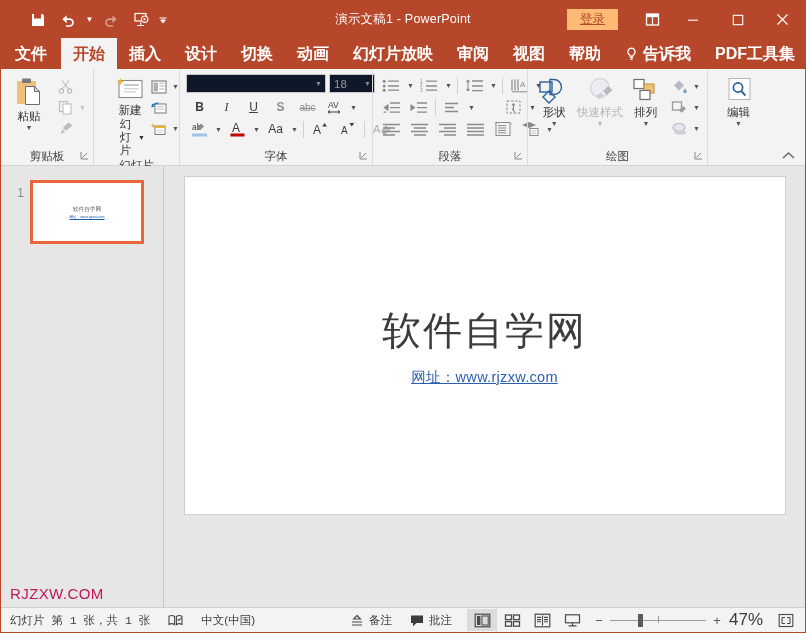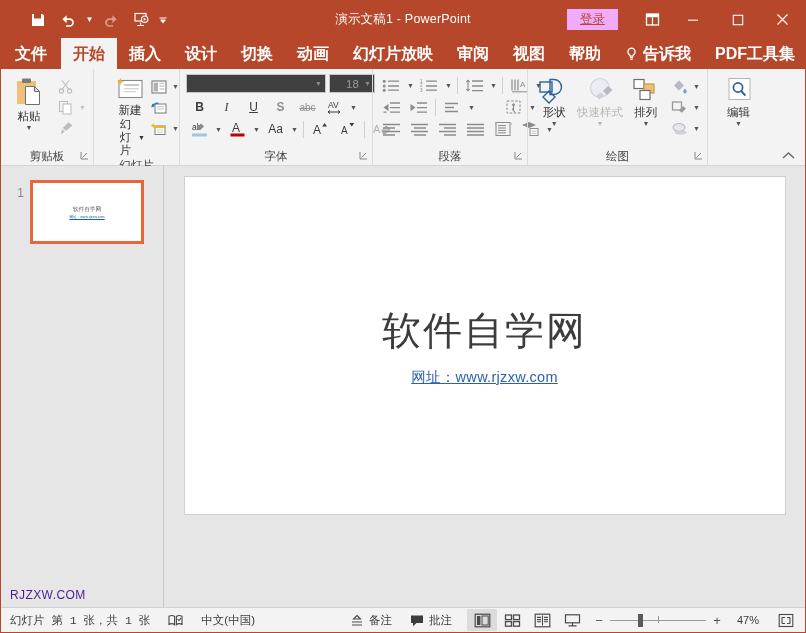--- a/index.html
+++ b/index.html
@@ -16,21 +16,21 @@
   .titlebar{height:37px;background:#b7472a;display:flex;align-items:center;flex:0 0 auto;position:relative;}
   .qat{display:flex;align-items:center;padding-left:22px;gap:0px;}
   .qat-btn{width:30px;height:28px;display:flex;align-items:center;justify-content:center;
            color:#fff;cursor:pointer;}
   .qat-btn.dis{color:#d79c8d;}
   .qat-caret{width:13px;height:28px;display:flex;align-items:center;justify-content:center;
              color:#fff;font-size:8px;cursor:pointer;}
   .title-text{position:absolute;left:0;right:0;text-align:center;color:#fff;font-size:12.5px;
               pointer-events:none;letter-spacing:.2px;}
   .tb-right{margin-left:auto;display:flex;align-items:center;padding-right:0px;}
-  .signin{background:#f0abfc;color:#b7472a;font-size:12.5px;padding:4px 13px 5px;margin-right:16px;
+  .signin{background:#fdba74;color:#b7472a;font-size:12.5px;padding:4px 13px 5px;margin-right:16px;
           cursor:pointer;line-height:1;}
   .signin u{text-decoration:underline;}
   .ribdisp{width:36px;height:30px;display:flex;align-items:center;justify-content:center;color:#fff;cursor:pointer;}
   .wbtn{width:45px;height:37px;display:flex;align-items:center;justify-content:center;color:#fff;cursor:pointer;}
 
   
   .tabbar{height:31px;background:#b7472a;display:flex;align-items:flex-end;flex:0 0 auto;position:relative;}
   .tab{font-size:16px;color:#fff;padding:0 12px;height:31px;line-height:31px;cursor:pointer;white-space:nowrap;font-weight:bold;}
   .tab.active{background:#f3f3f3;color:#b7472a;}
   .tab.file{padding:0 14px;}
@@ -55,22 +55,22 @@
   .srow{display:flex;align-items:center;height:21px;}
   .sbtn{width:23px;height:21px;display:flex;align-items:center;justify-content:center;cursor:pointer;color:#444;}
   .sbtn.dis{color:#bdbdbd;}
   .mini-car{width:11px;height:21px;display:flex;align-items:center;justify-content:center;
             font-size:7px;color:#555;cursor:pointer;}
   .mini-car.dis{color:#c3c3c3;}
 
   
   .fontgrp .gbody{flex-direction:column;padding:2px 6px 0;}
   .fontrow1{display:flex;gap:3px;margin-bottom:3px;}
-  .fbox{height:19px;border:1px solid #c6c6c6;background:#404040;display:flex;align-items:center;
-        font-size:11.5px;color:#999;padding-left:16px;box-sizing:border-box;cursor:text;}
+  .fbox{height:19px;border:1px solid #c6c6c6;background:#0f172a;display:flex;align-items:center;
+        font-size:11.5px;color:#999;padding-left:4px;box-sizing:border-box;cursor:text;}
   .fbox .fv{flex:1 1 auto;}
   .fbox .fc{width:13px;text-align:center;font-size:7px;color:#8a8a8a;cursor:pointer;}
   .fontrow{display:flex;align-items:center;height:22px;}
   .fbtn{min-width:21px;height:21px;padding:0 3px;display:flex;align-items:center;justify-content:center;
         font-size:12px;color:#3c3c3c;cursor:pointer;}
   .vsep{width:1px;height:17px;background:#d0d0d0;margin:0 3px;}
 
   
   .pgrp .gbody{flex-direction:column;padding:2px 5px 0;}
   .prow{display:flex;align-items:center;height:22px;}
@@ -87,37 +87,37 @@
   .thumb .t2{font-size:3.6px;color:#1a5fb4;text-decoration:underline;margin-top:1px;}
 
   .canvasarea{flex:1 1 auto;position:relative;display:flex;align-items:flex-start;justify-content:center;
               padding-top:10px;background:#e6e6e6;}
   .slide{width:602px;height:339px;background:#fff;border:1px solid #cfcfcf;box-sizing:border-box;
          position:relative;display:flex;flex-direction:column;align-items:center;justify-content:center;}
   .slide .s-title{font-size:39px;color:#3c3c3c;font-weight:400;letter-spacing:2px;
                   font-family:"DejaVu Sans","Liberation Sans",sans-serif;}
   .slide .s-link{font-size:14.5px;color:#2b5fb4;text-decoration:underline;margin-top:10px;letter-spacing:.3px;}
 
-  .wm{position:absolute;left:9px;bottom:5px;font-size:12px;color:#4c1d95;letter-spacing:.4px;}
+  .wm{position:absolute;left:9px;bottom:5px;font-size:15px;color:#be185d;letter-spacing:.4px;}
 
   
   .status{height:24px;background:#f3f3f3;border-top:1px solid #d0d0d0;display:flex;align-items:center;
           flex:0 0 auto;font-size:11.5px;color:#3c3c3c;}
   .st-item{display:flex;align-items:center;height:24px;padding:0 9px;cursor:pointer;white-space:nowrap;}
   .st-item.plain{cursor:default;font-family:Liberation Mono, monospace;}
   .status .grow{flex:1 1 auto;}
   .viewbtn{width:30px;height:22px;display:flex;align-items:center;justify-content:center;cursor:pointer;color:#444;}
   .viewbtn.active{background:#dcdcdc;}
   .zoomctl{display:flex;align-items:center;gap:0;padding:0 4px;}
   .zsign{width:16px;text-align:center;color:#555;font-size:13px;cursor:pointer;}
   .ztrack{position:relative;width:96px;height:16px;display:flex;align-items:center;margin:0 3px;}
   .ztrack .line{position:absolute;left:0;right:0;height:1px;background:#9a9a9a;}
   .ztrack .tick{position:absolute;left:48px;width:1px;height:7px;background:#9a9a9a;top:4px;}
   .ztrack .knob{position:absolute;left:28px;width:5px;height:13px;background:#5a5a5a;cursor:pointer;}
-  .zpct{width:38px;text-align:center;font-size:11px;color:#3c3c3c;}
+  .zpct{width:38px;text-align:left;font-size:17px;color:#3c3c3c;}
   .fitbtn{width:26px;height:22px;display:flex;align-items:center;justify-content:center;cursor:pointer;color:#444;}
   svg{display:block;}
 </style>
 </head>
 <body>
 
 <div class="app">
 
   <div class="titlebar">
     <div class="qat">

